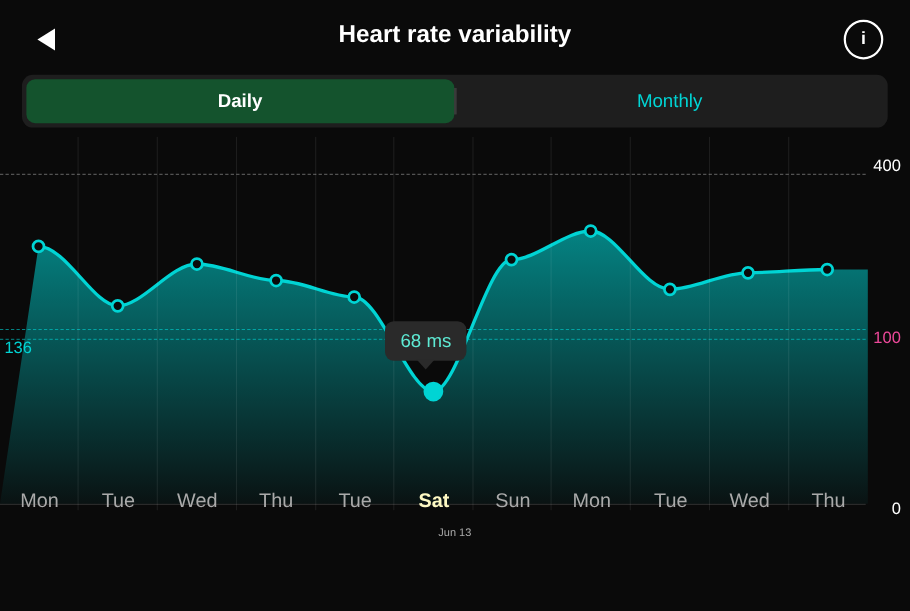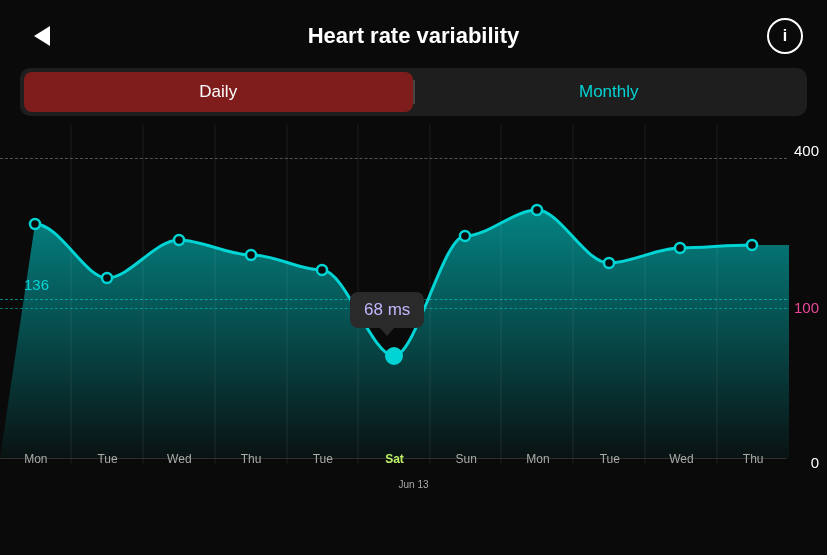--- a/index.html
+++ b/index.html
@@ -9,21 +9,20 @@
       background: #0a0a0a;
       font-family: -apple-system, BlinkMacSystemFont, 'Helvetica Neue', Arial, sans-serif;
       color: #fff;
       overflow: hidden;
       position: relative;
     }
 
     
     .header {
       display: flex;
-      align-items: center;
       justify-content: space-between;
       padding: 18px 24px 10px;
       position: relative;
       z-index: 10;
     }
     .back-btn {
       width: 36px;
       height: 36px;
       display: flex;
       align-items: center;
@@ -71,23 +70,23 @@
     .tab {
       flex: 1;
       text-align: center;
       padding: 10px 0;
       border-radius: 8px;
       font-size: 17px;
       font-weight: 500;
       cursor: pointer;
     }
     .tab.active {
-      background: #7f1d1d;
-      color: #fff;
-      font-weight: 400;
+      background: #14532d;
+      color: #fff;
+      font-weight: 700;
     }
     .tab.cyan {
       color: #00d4d4;
     }
     .tab-divider {
       width: 1px;
       background: #444;
       margin: 8px 0;
       align-self: stretch;
     }
@@ -138,21 +137,21 @@
     }
 
     
     .tooltip {
       position: absolute;
       background: #2a2a2a;
       border-radius: 8px;
       padding: 8px 14px;
       font-size: 17px;
       font-weight: 500;
-      color: #c4b5fd;
+      color: #5eead4;
       z-index: 20;
       pointer-events: none;
     }
     .tooltip::after {
       content: '';
       position: absolute;
       bottom: -8px;
       left: 50%;
       transform: translateX(-50%);
       border-left: 8px solid transparent;
@@ -164,48 +163,49 @@
     .x-axis {
       display: flex;
       justify-content: space-between;
       padding: 0 0 0 0;
       position: absolute;
       bottom: 28px;
       left: 0;
       right: 38px;
     }
     .x-label {
-      font-size: 12px;
+      font-size: 18px;
       color: #aaa;
       text-align: center;
       flex: 1;
     }
     .x-label.highlight {
-      color: #bef264;
+      color: #fef9c3;
       font-weight: 600;
     }
 
     
     .date-label {
       position: absolute;
       bottom: 4px;
       left: 50%;
       transform: translateX(-50%);
       font-size: 10px;
       color: #aaa;
       text-align: center;
     }
 
     
     .left-value {
       position: absolute;
-      left: 24px;
+      left: 4px;
       color: #00d4d4;
       font-size: 15px;
       font-weight: 500;
+      margin-top: 32px;
     }
   </style>
 </head>
 <body>
 
 <div class="header">
   <div class="back-btn">
     <div class="back-arrow"></div>
   </div>
   <div class="header-title">Heart rate variability</div>

